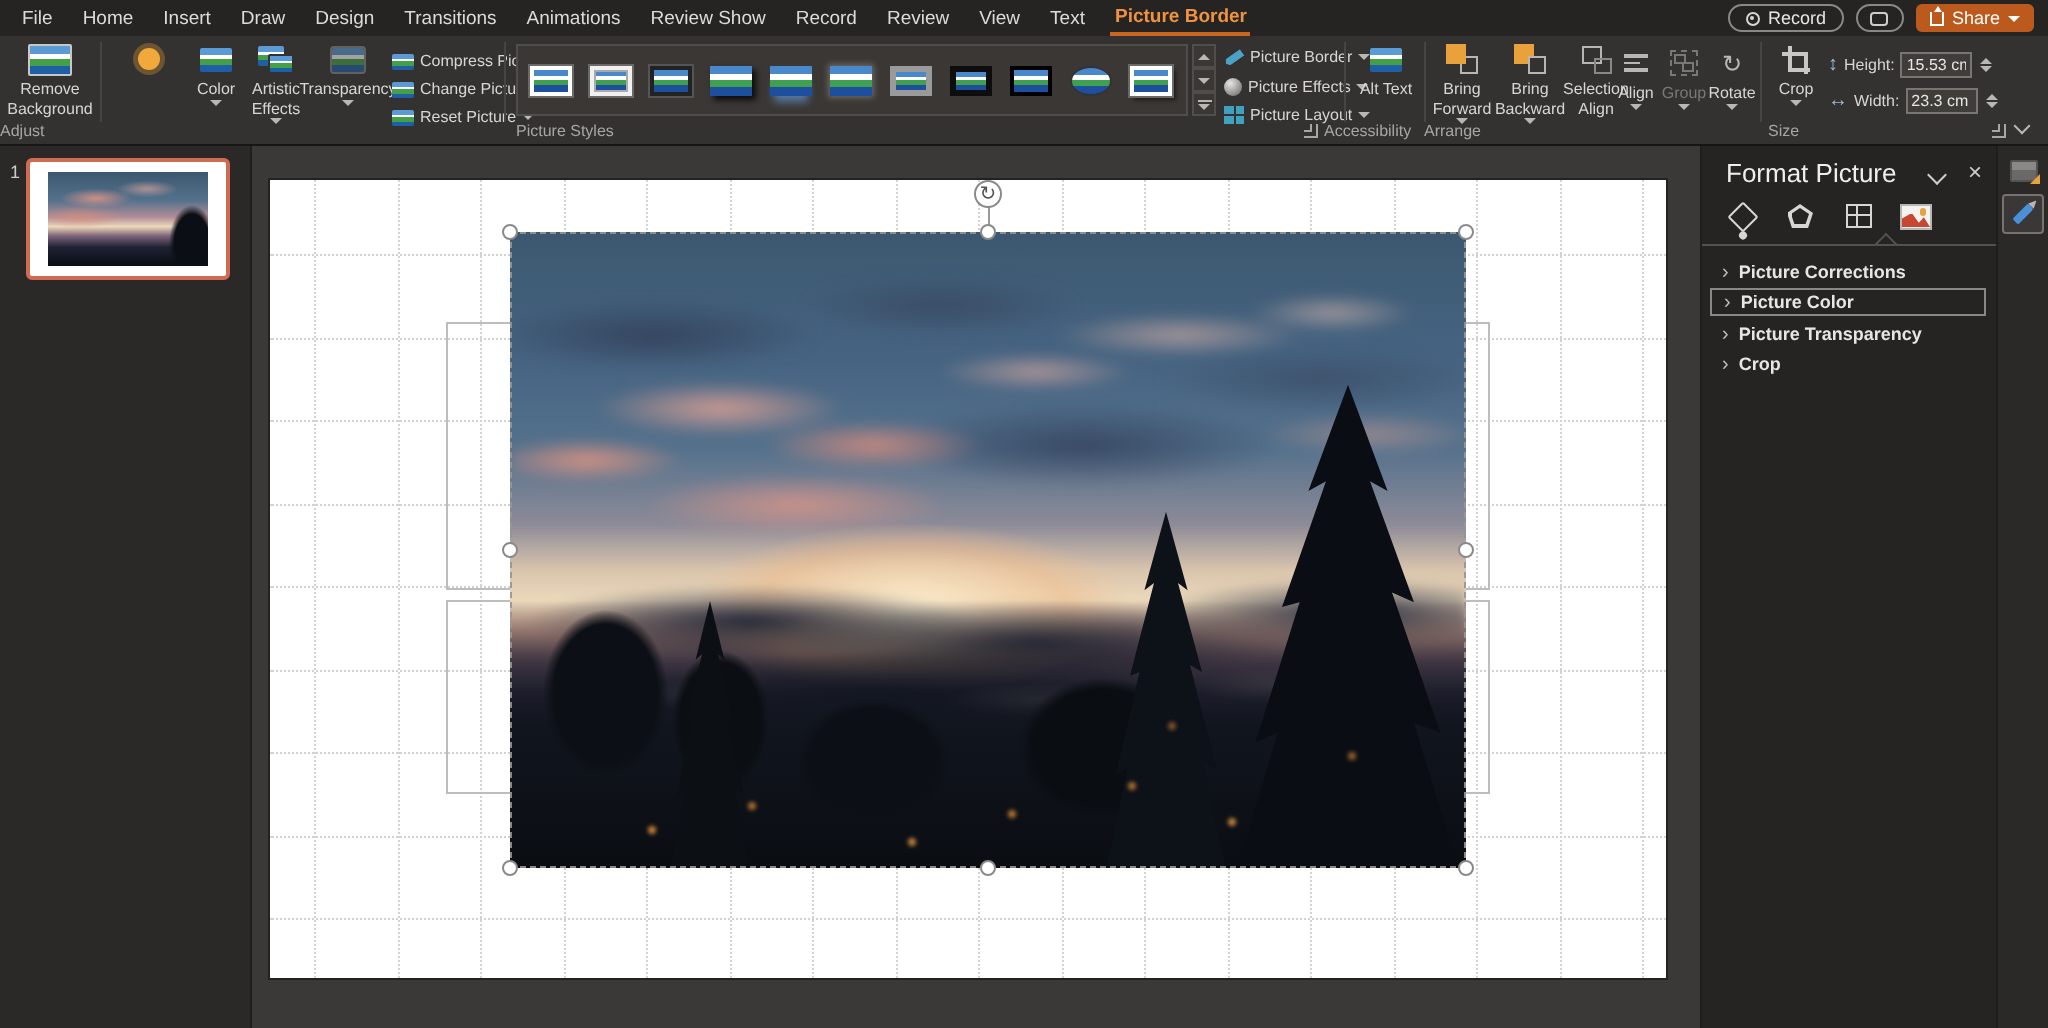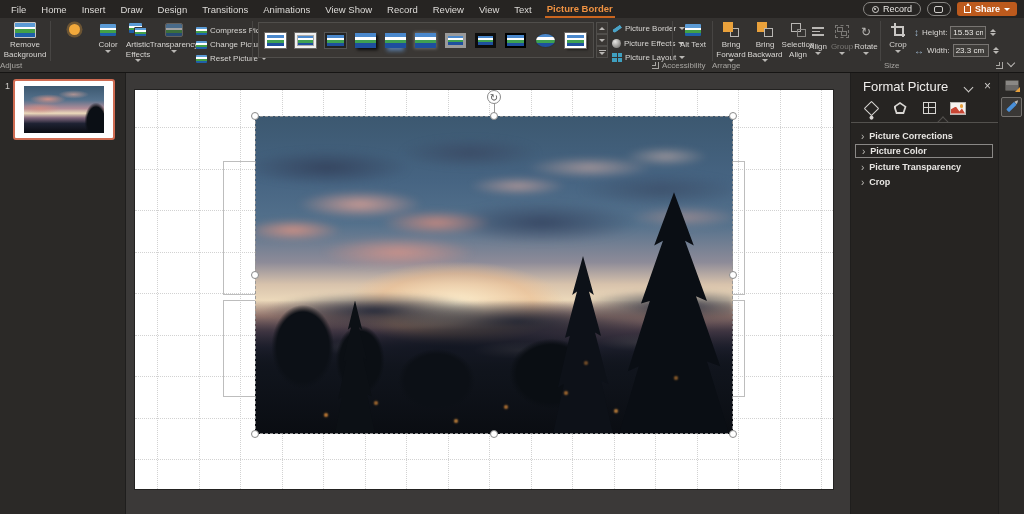--- a/index.html
+++ b/index.html
@@ -18,21 +18,21 @@
   .tb-right{ margin-left:auto; display:flex; align-items:center; gap:6px; padding-right:7px; }
   .record-pill{ display:flex; align-items:center; gap:4px; border:1px solid #8a8885;
                 border-radius:8px; padding:1px 8px; color:#e8e6e3; font-size:9px; height:14px;}
   .rec-dot{ width:7px; height:7px; border:1px solid #d8d6d3; border-radius:50%; position:relative;}
   .rec-dot::after{ content:""; position:absolute; left:1.5px; top:1.5px; width:2px; height:2px;
                    background:#d8d6d3; border-radius:50%; }
   .comment-btn{ border:1px solid #8a8885; border-radius:8px; width:24px; height:14px;
                 display:flex; align-items:center; justify-content:center; }
   .bubble{ width:9px; height:7px; border:1px solid #cfcdca; border-radius:2px; }
   .share-btn{ background:#bc5a1d; border-radius:3px; height:14px; display:flex; align-items:center;
-              gap:4px; padding:0 7px; color:#fff; font-size:9px; font-weight:bold; }
+              gap:4px; padding:0 7px; color:#fff; font-size:9px; font-weight:normal; }
   .share-arrow{ width:7px; height:7px; border:1px solid #fff; border-top:none; position:relative; }
   .share-arrow::after{ content:""; position:absolute; left:1.5px; top:-3px; width:0; height:0;
         border-left:2px solid transparent; border-right:2px solid transparent; border-bottom:3px solid #fff; }
   .caret{ display:inline-block; width:0; height:0; border-left:3px solid transparent;
           border-right:3px solid transparent; border-top:3px solid #b9b7b4; }
   .share-btn .caret{ border-top-color:#fff; }
 
   
   #ribbon{ position:absolute; left:0; top:18px; width:1024px; height:55px;
            background:#343230; border-bottom:1px solid #161514; }
@@ -256,21 +256,21 @@
 
   <div id="titlebar">
     <div class="menu-tabs">
       <div class="mtab">File</div>
       <div class="mtab">Home</div>
       <div class="mtab">Insert</div>
       <div class="mtab">Draw</div>
       <div class="mtab">Design</div>
       <div class="mtab">Transitions</div>
       <div class="mtab">Animations</div>
-      <div class="mtab">View Show</div>
+      <div class="mtab">Review Show</div>
       <div class="mtab">Record</div>
       <div class="mtab">Review</div>
       <div class="mtab">View</div>
       <div class="mtab">Text</div>
       <div class="mtab active">Picture Border</div>
     </div>
     <div class="tb-right">
       <div class="record-pill">
         <span class="rec-dot"></span>
         <span>Record</span>
@@ -409,20 +409,21 @@
         <span class="layout-ic">
             <i></i>
             <i></i>
             <i></i>
             <i></i>
           </span>
         <span>Picture Layout</span>
         <span class="caret"></span>
       </div>
     </div>
+    <span class="grp-label" style="left:258px;width:350px;">Picture Styles</span>
     <span class="launcher" style="left:652px;bottom:3px;"></span>
     <div class="vsep" style="left:672px;"></div>
 
     <div class="bigbtn" style="left:676px;width:34px;">
       <span class="ic">
           <span class="mpic"></span>
         </span>
       <span>Alt Text</span>
     </div>
     <span class="grp-label" style="left:662px;width:52px;">Accessibility</span>

